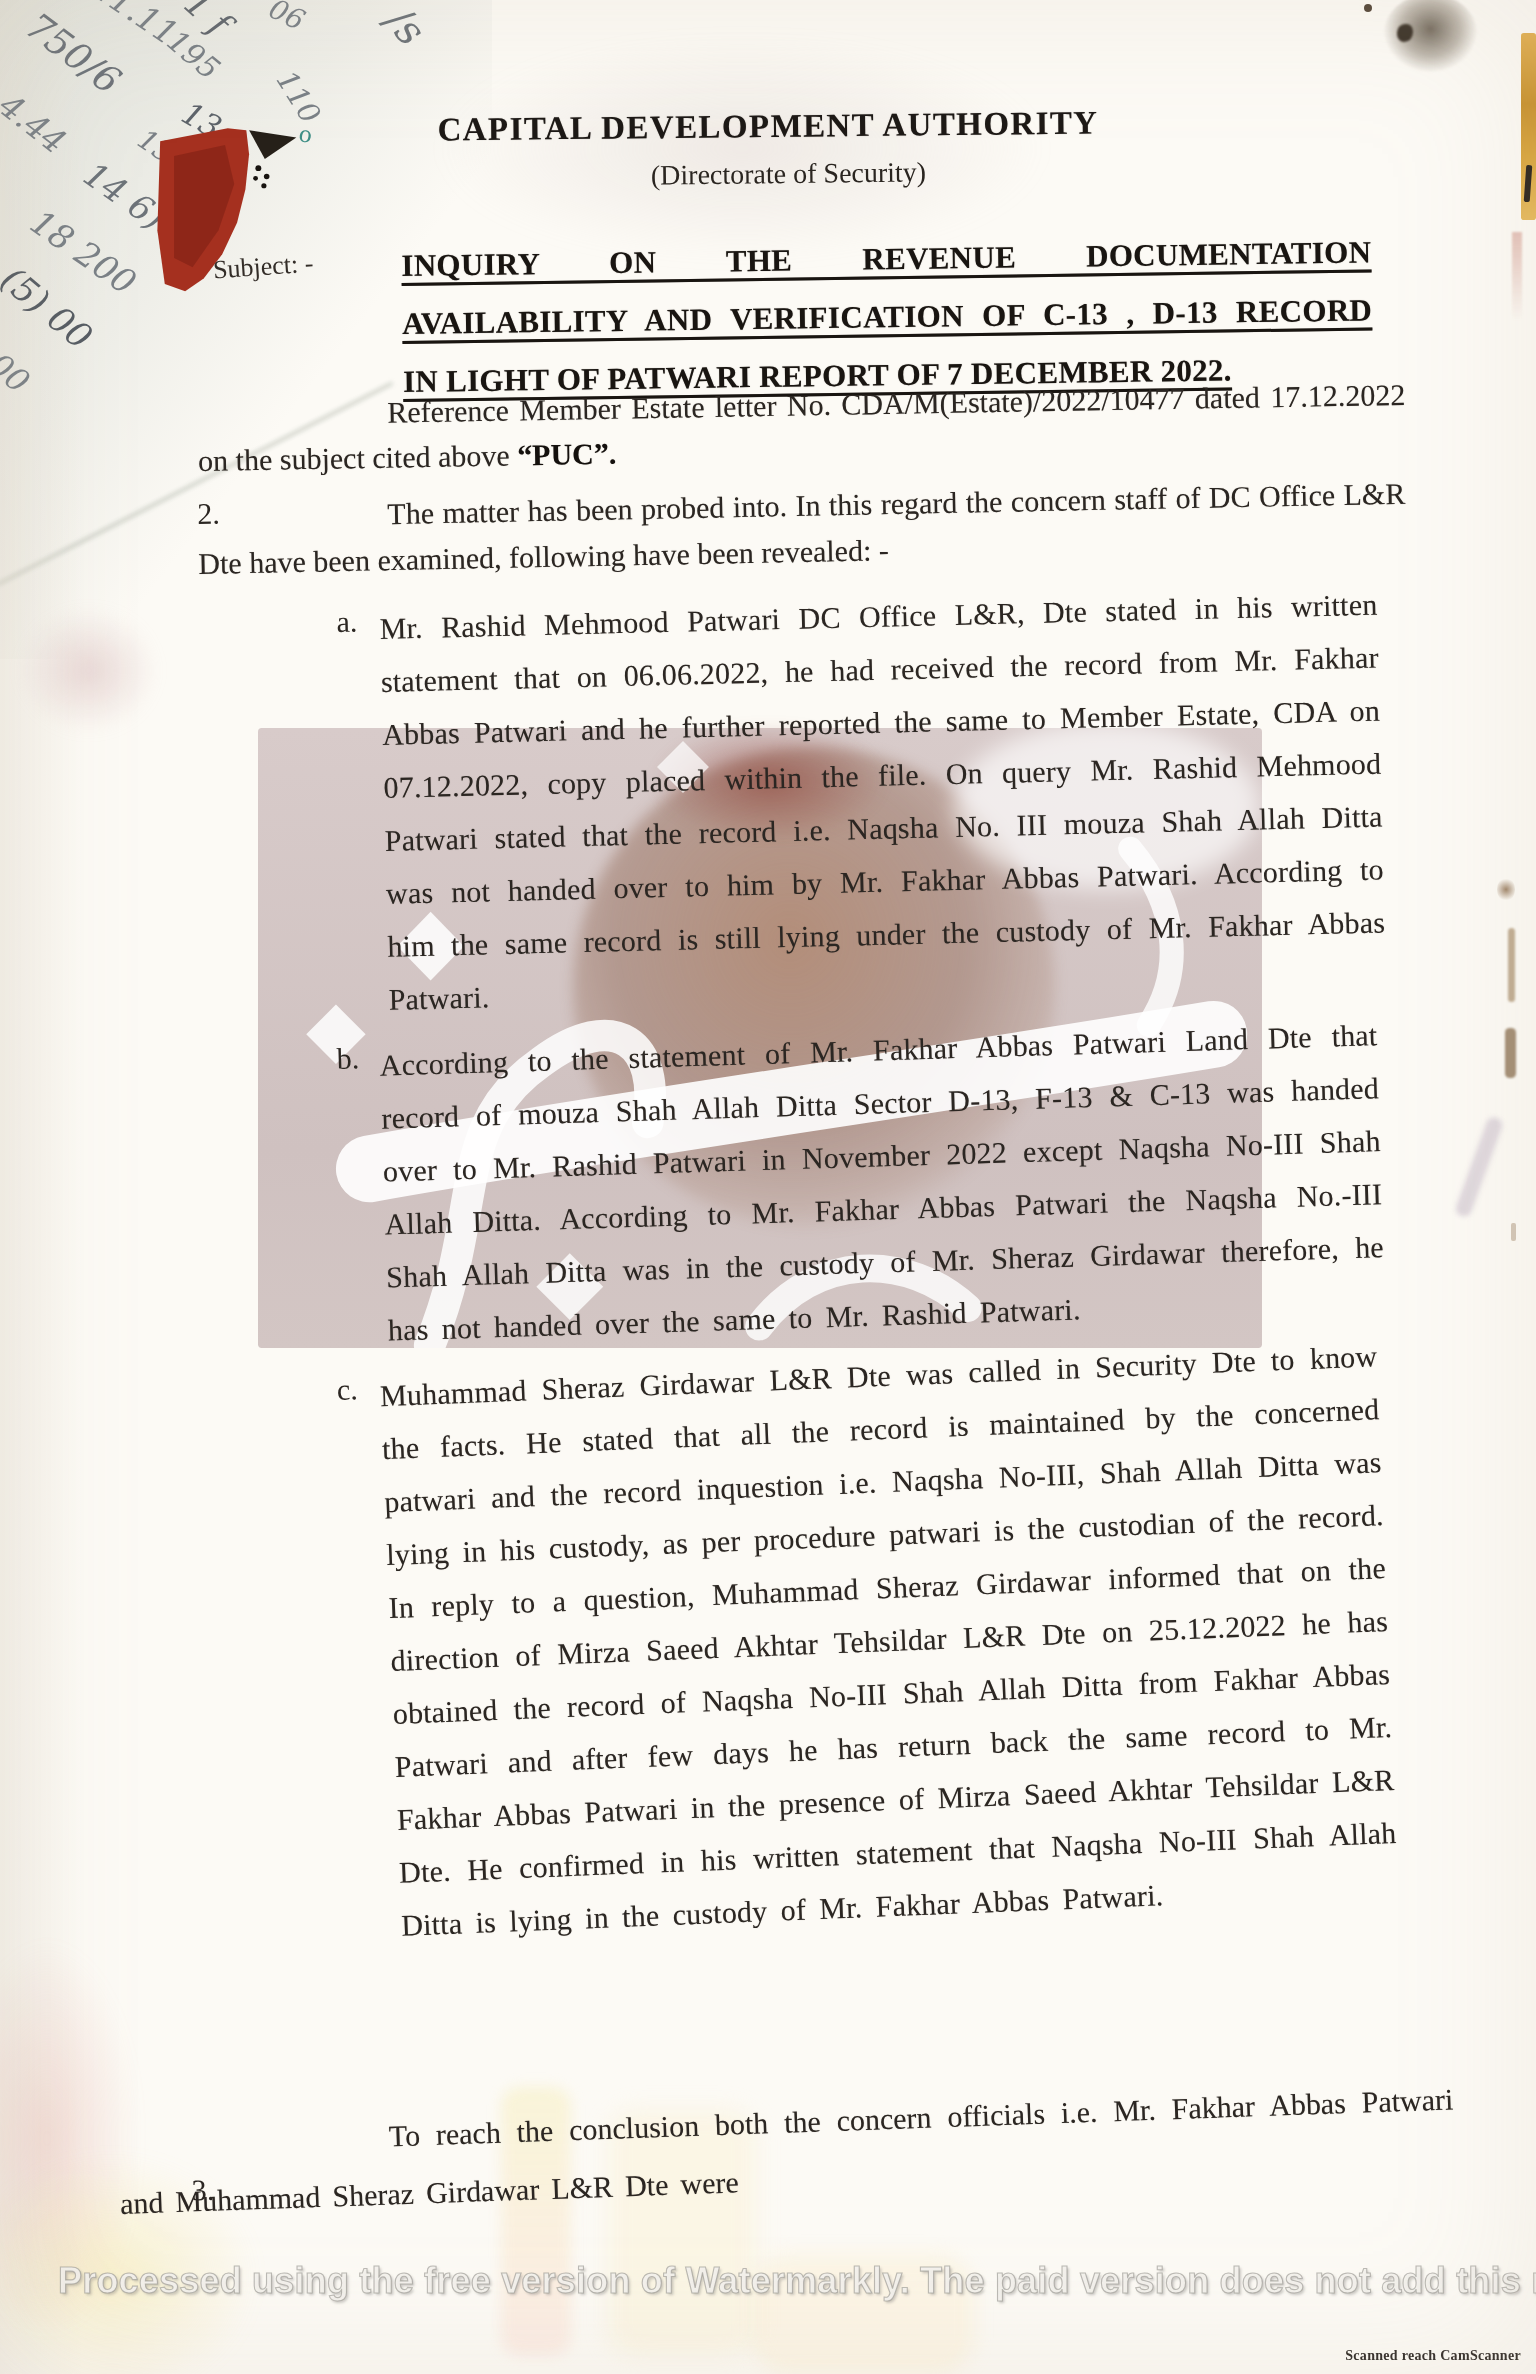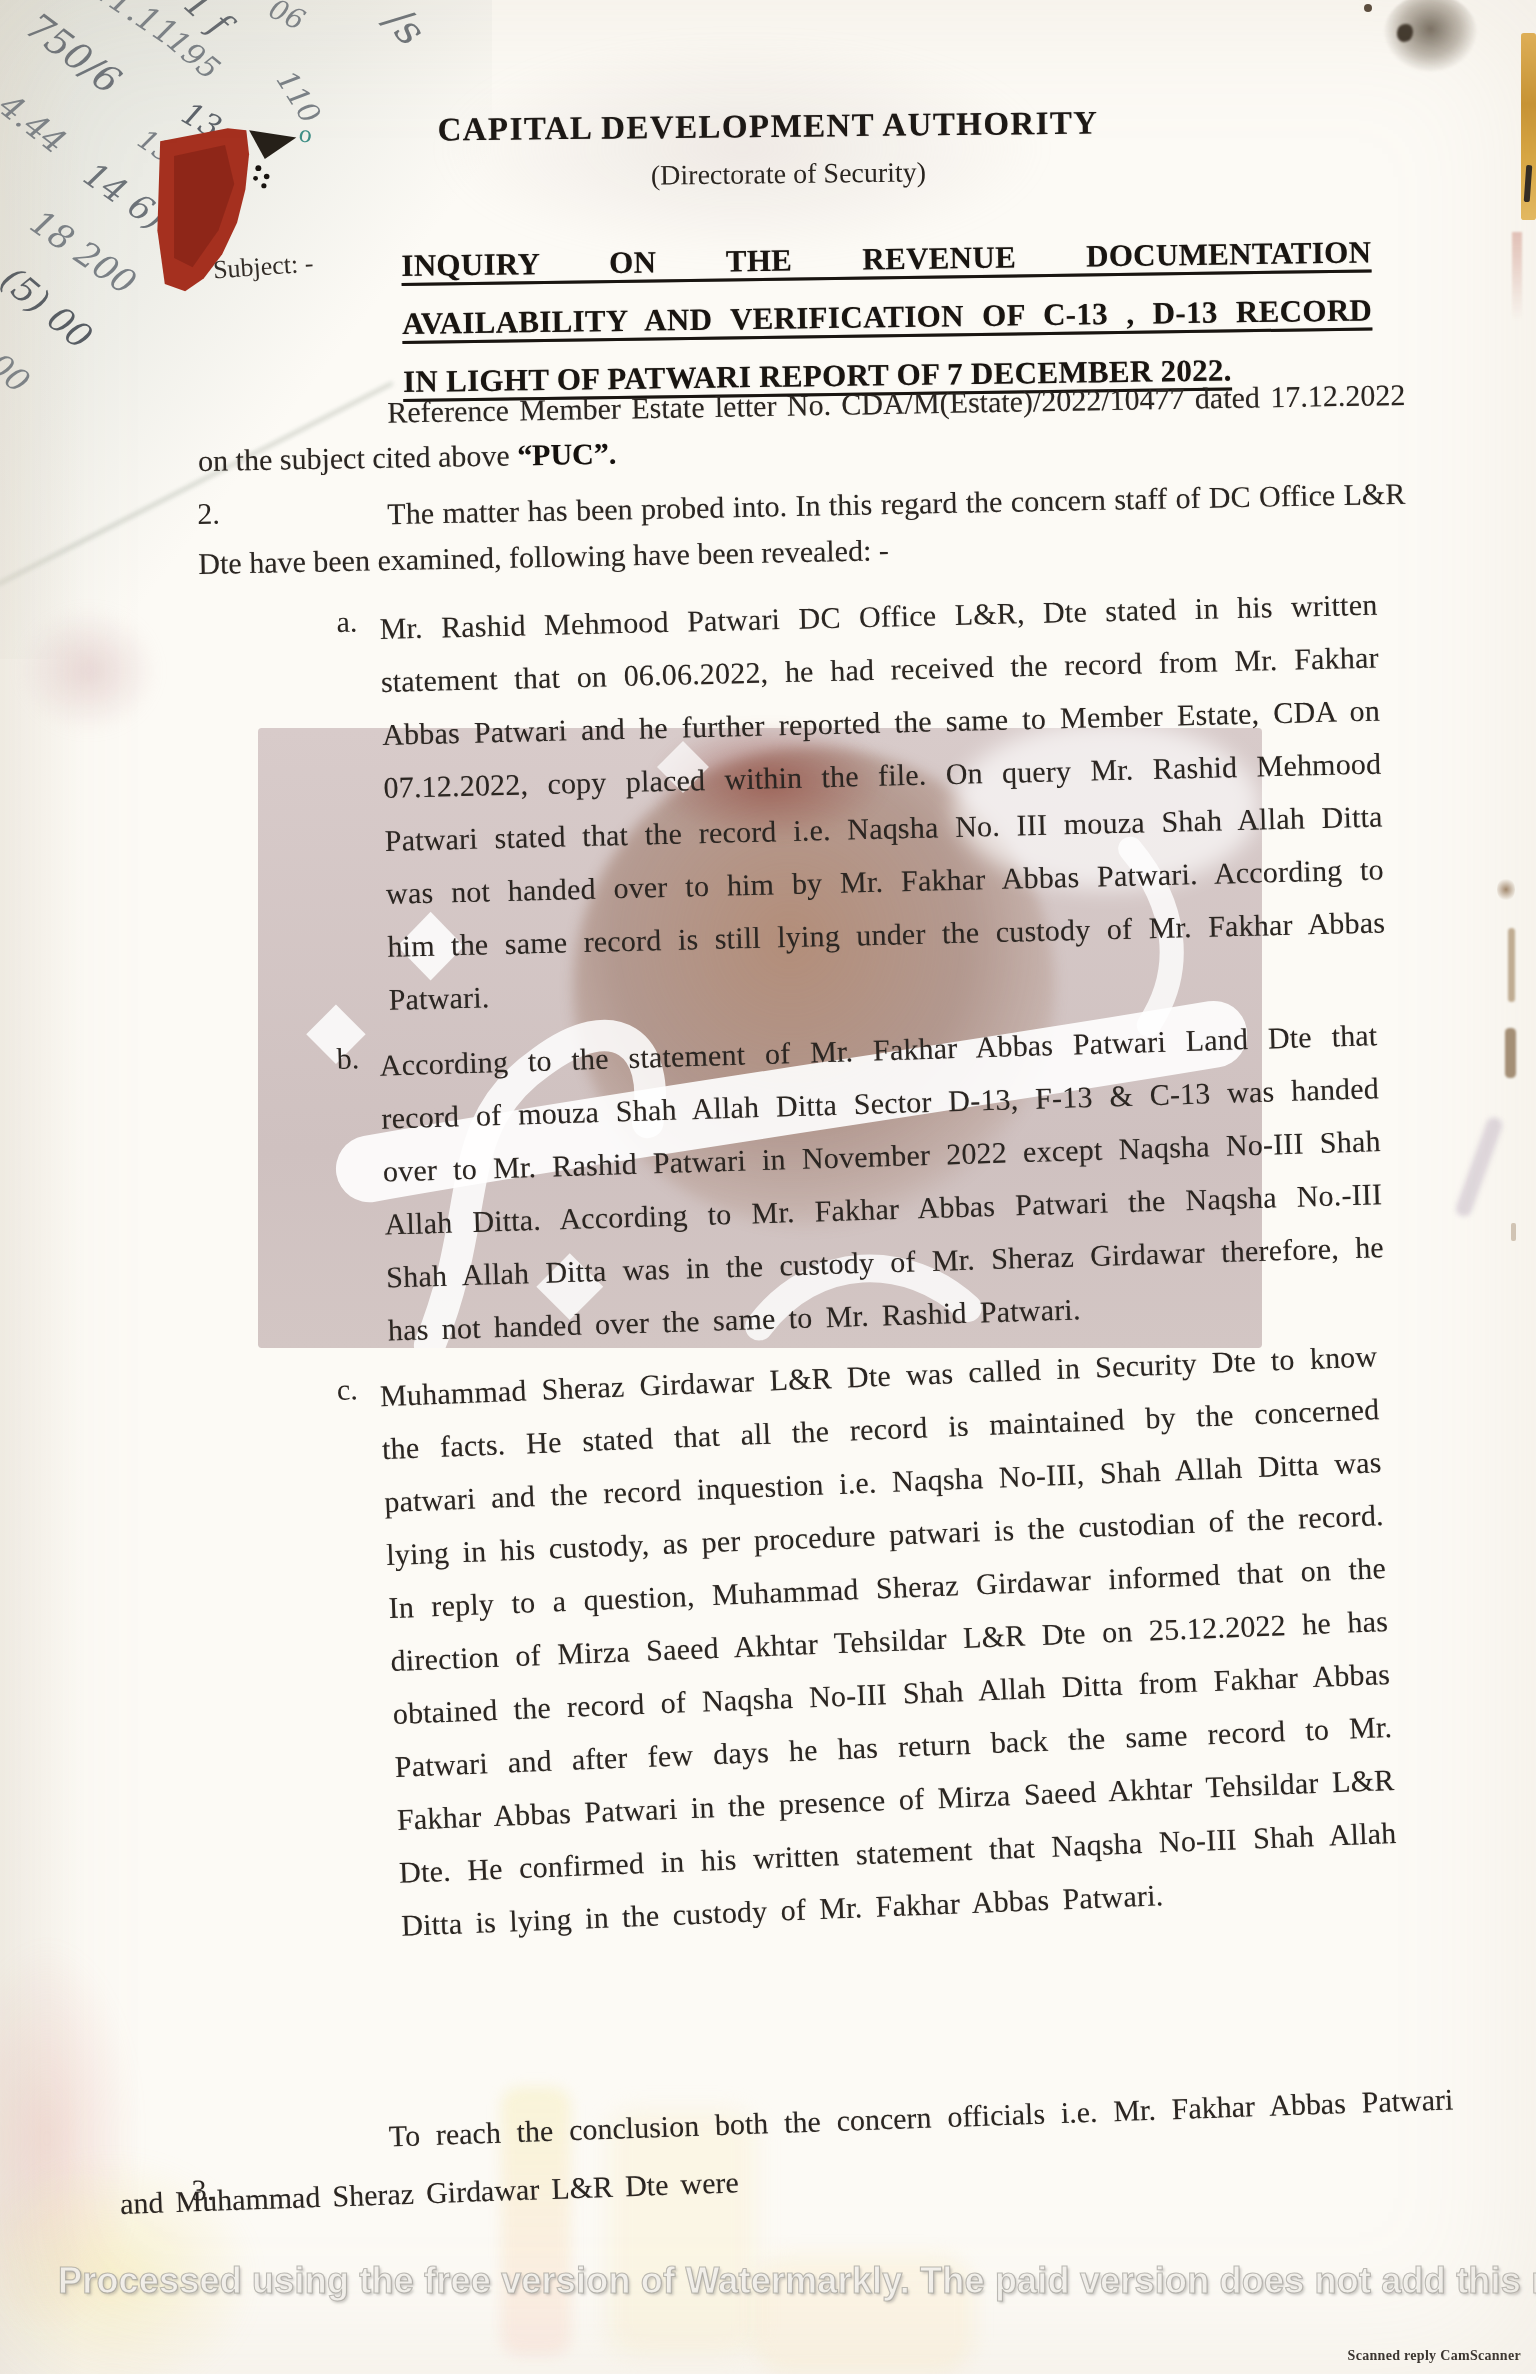--- a/index.html
+++ b/index.html
@@ -207,17 +207,17 @@
       <p class="ftext">Muhammad Sheraz Girdawar L&amp;R Dte was called in Security Dte to know the facts. He stated that all the record is maintained by the concerned patwari and the record inquestion i.e. Naqsha No-III, Shah Allah Ditta was lying in his custody, as per procedure patwari is the custodian of the record. In reply to a question, Muhammad Sheraz Girdawar informed that on the direction of Mirza Saeed Akhtar Tehsildar L&amp;R Dte on 25.12.2022 he has obtained the record of Naqsha No-III Shah Allah Ditta from Fakhar Abbas Patwari and after few days he has return back the same record to Mr. Fakhar Abbas Patwari in the presence of Mirza Saeed Akhtar Tehsildar L&amp;R Dte. He confirmed in his written statement that Naqsha No-III Shah Allah Ditta is lying in the custody of Mr. Fakhar Abbas Patwari.</p>
     </li>
   </ol>
 
   <div class="txt para-block para3">
     <span class="pnum">3.</span>
     <p>To reach the conclusion both the concern officials i.e. Mr. Fakhar Abbas Patwari and Muhammad Sheraz Girdawar L&amp;R Dte were</p>
   </div>
 
   <div class="wm-footer">Processed using the free version of Watermarkly. The paid version does not add this mark.</div>
-  <div class="cam">Scanned reply CamScanner</div>
+  <div class="cam">Scanned reach CamScanner</div>
 
   <div class="vignette"></div>
 </div>
 
 
 </body></html>

